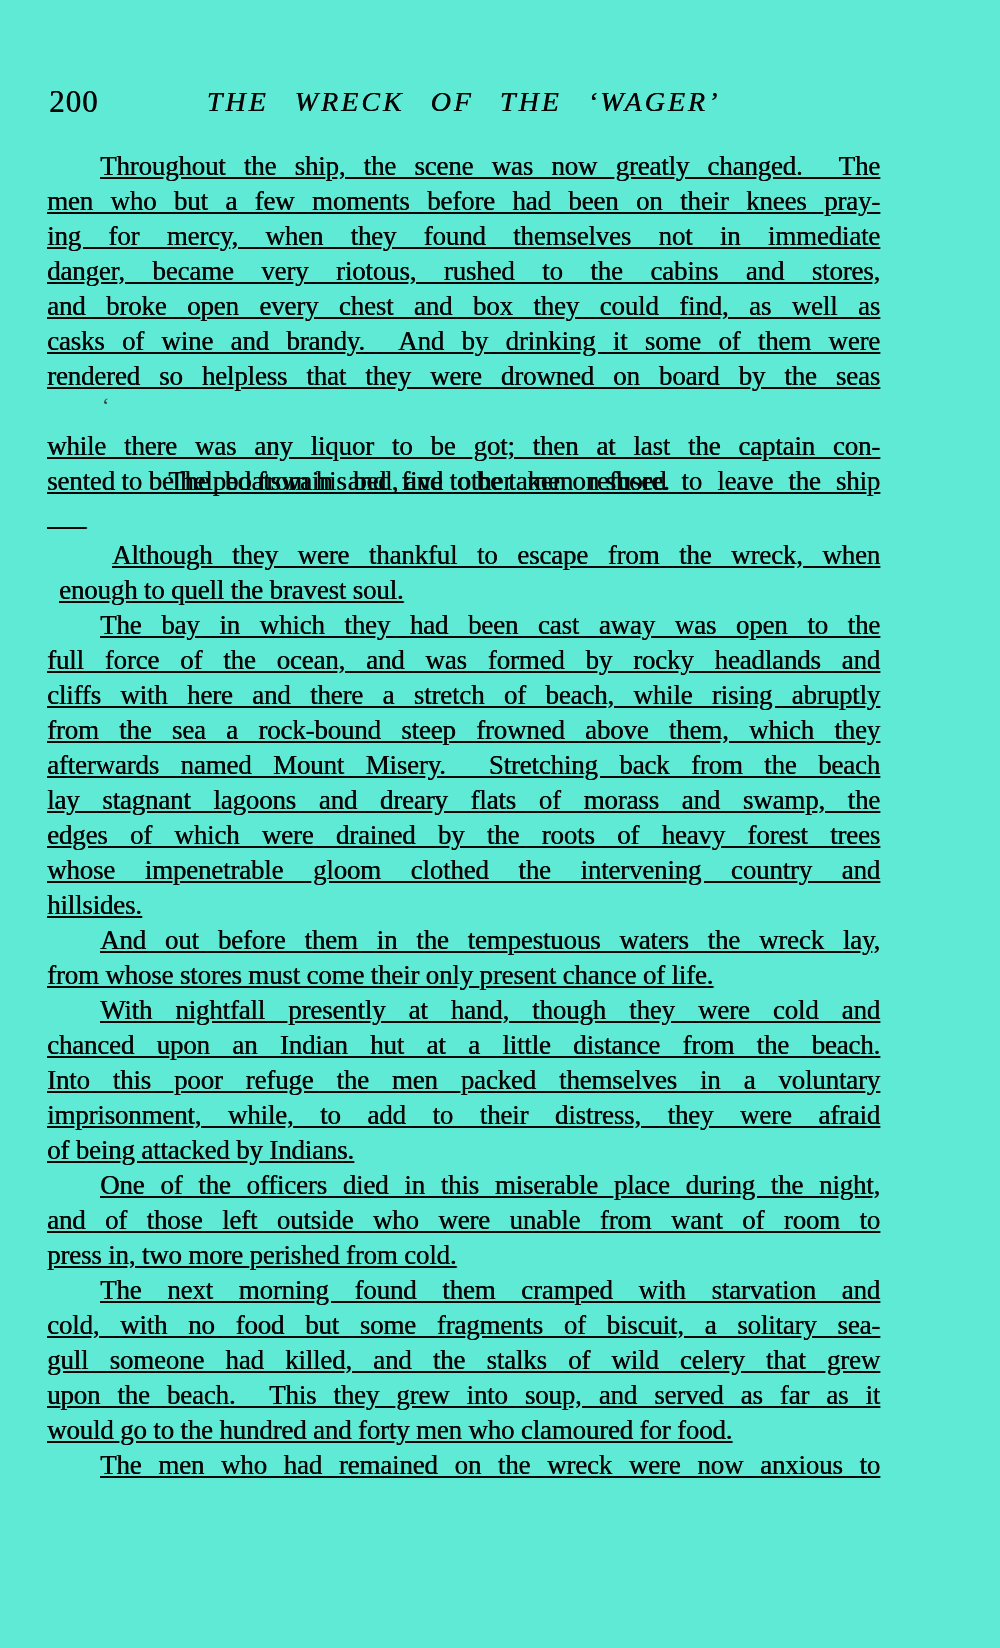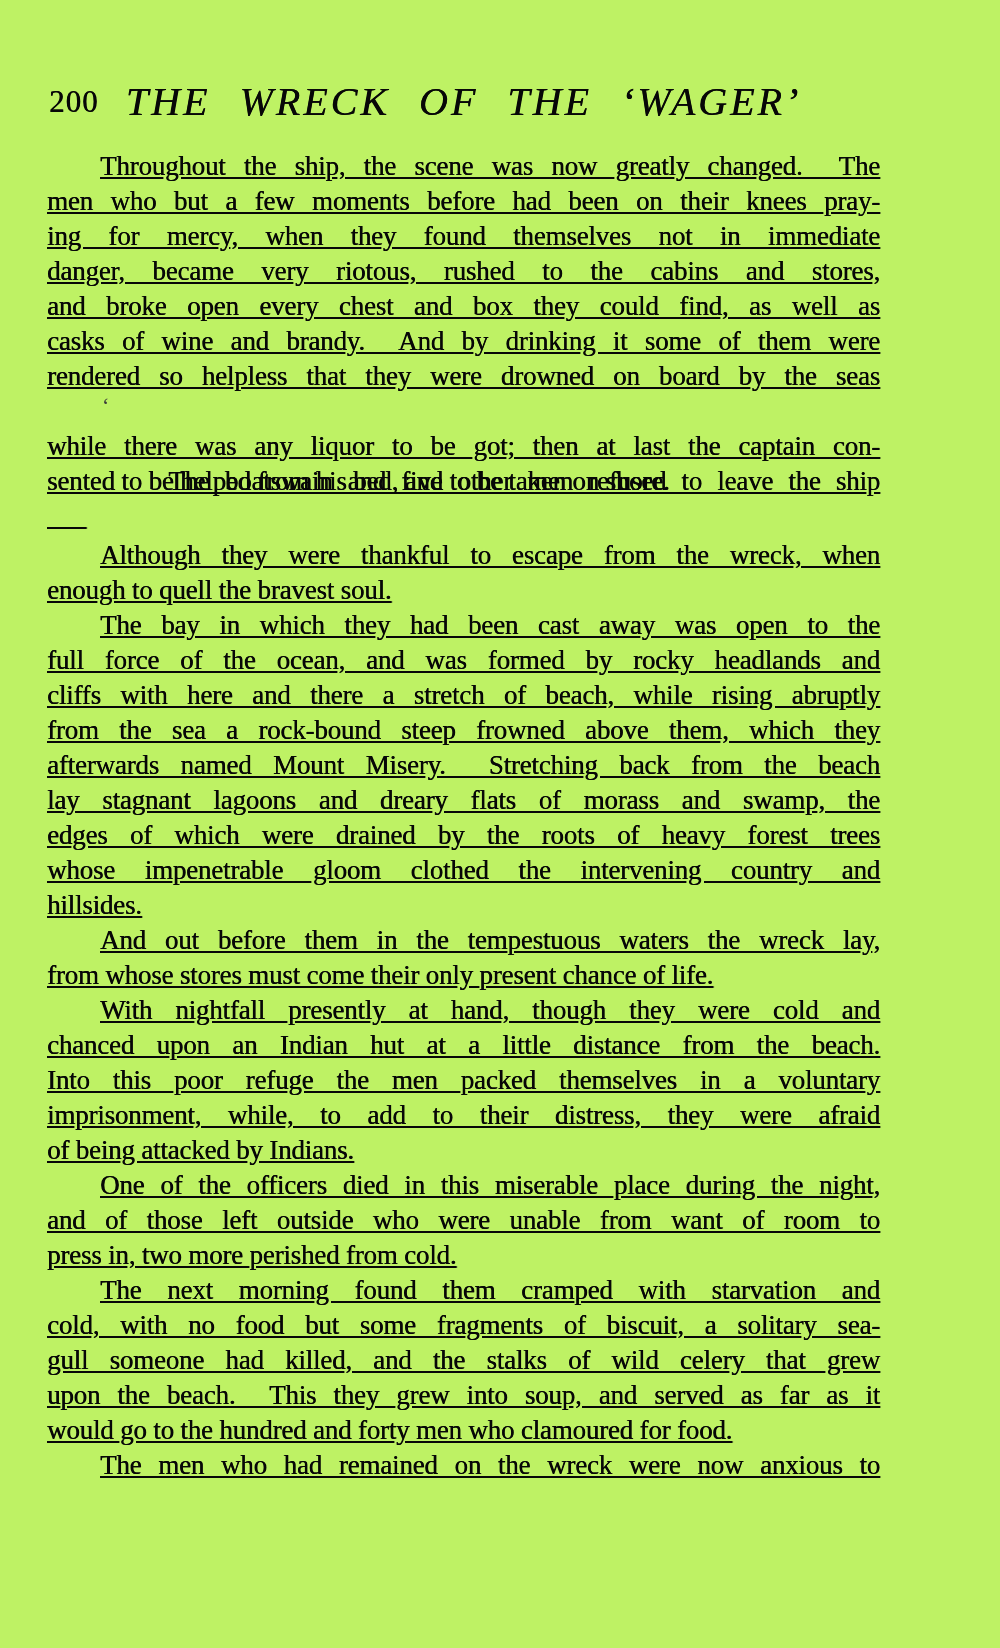--- a/index.html
+++ b/index.html
@@ -4,21 +4,21 @@
 <style>
   html, body {
     margin: 0;
     padding: 0;
     background: #ffffff;
   }
   .sheet {
     position: relative;
     width: 1000px;
     height: 1648px;
-    background: #bef264;
+    background: #5eead4;
     overflow: hidden;
     font-family: "Liberation Serif", "DejaVu Serif", serif;
     color: #070707;
   }
   
   .page-header {
     position: absolute;
     top: 84px;
     left: 47px;
     width: 833px;
@@ -29,35 +29,35 @@
     position: absolute;
     left: 2px;
     top: 0;
     font-size: 31px;
     letter-spacing: 1px;
     text-shadow: 0.4px 0 0 currentColor;
   }
   .running-title {
     text-align: center;
     font-style: italic;
-    font-size: 40px;
+    font-size: 28px;
     letter-spacing: 3px;
     word-spacing: 16px;
     text-shadow: 0.4px 0 0 currentColor;
   }
   
   .text-column {
     position: absolute;
     top: 149px;
     left: 47px;
     width: 833px;
     text-decoration: underline;
   }
   .para { margin: 0; }
-  .para.section-gap { margin-top: 39px; }
+  .para.section-gap { margin-top: 39px; margin-left: 12px; }
   .line {
     height: 35px;
     line-height: 35px;
     font-size: 27px;
     letter-spacing: -0.2px;
     white-space: pre-wrap;
     text-align: justify;
     text-align-last: justify;
     text-justify: inter-word;
     text-shadow: 0.4px 0 0 currentColor;

